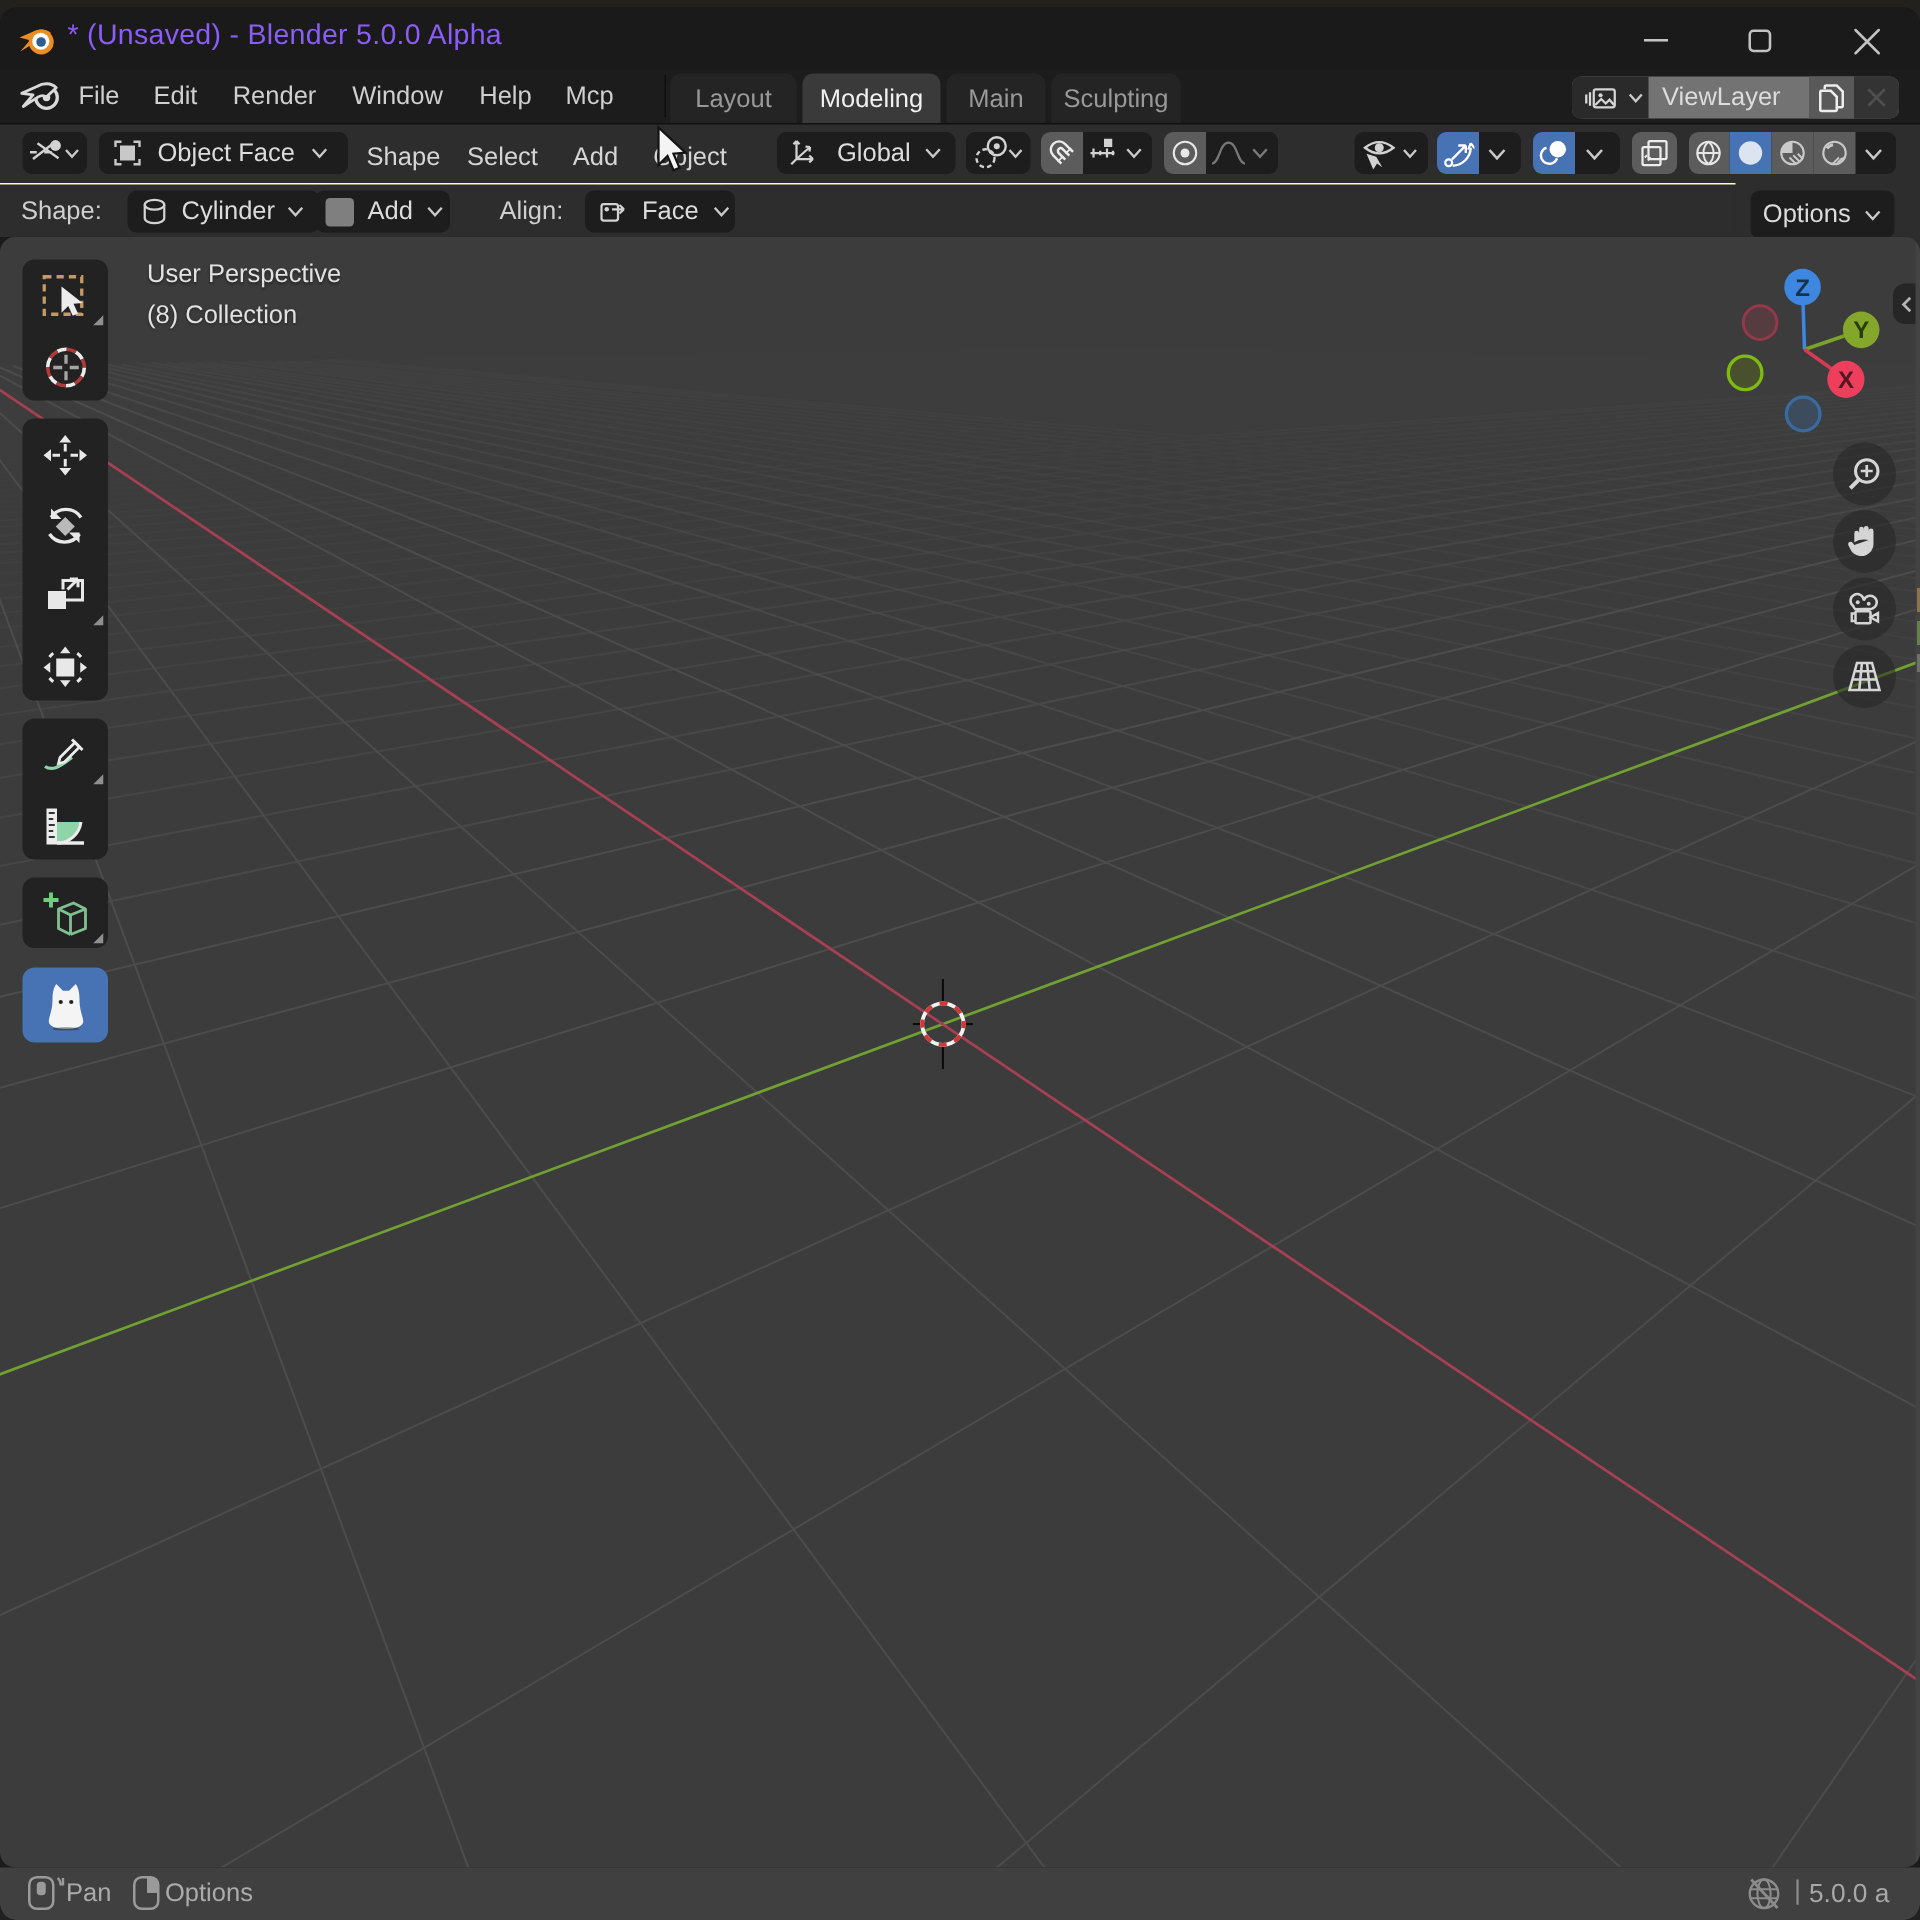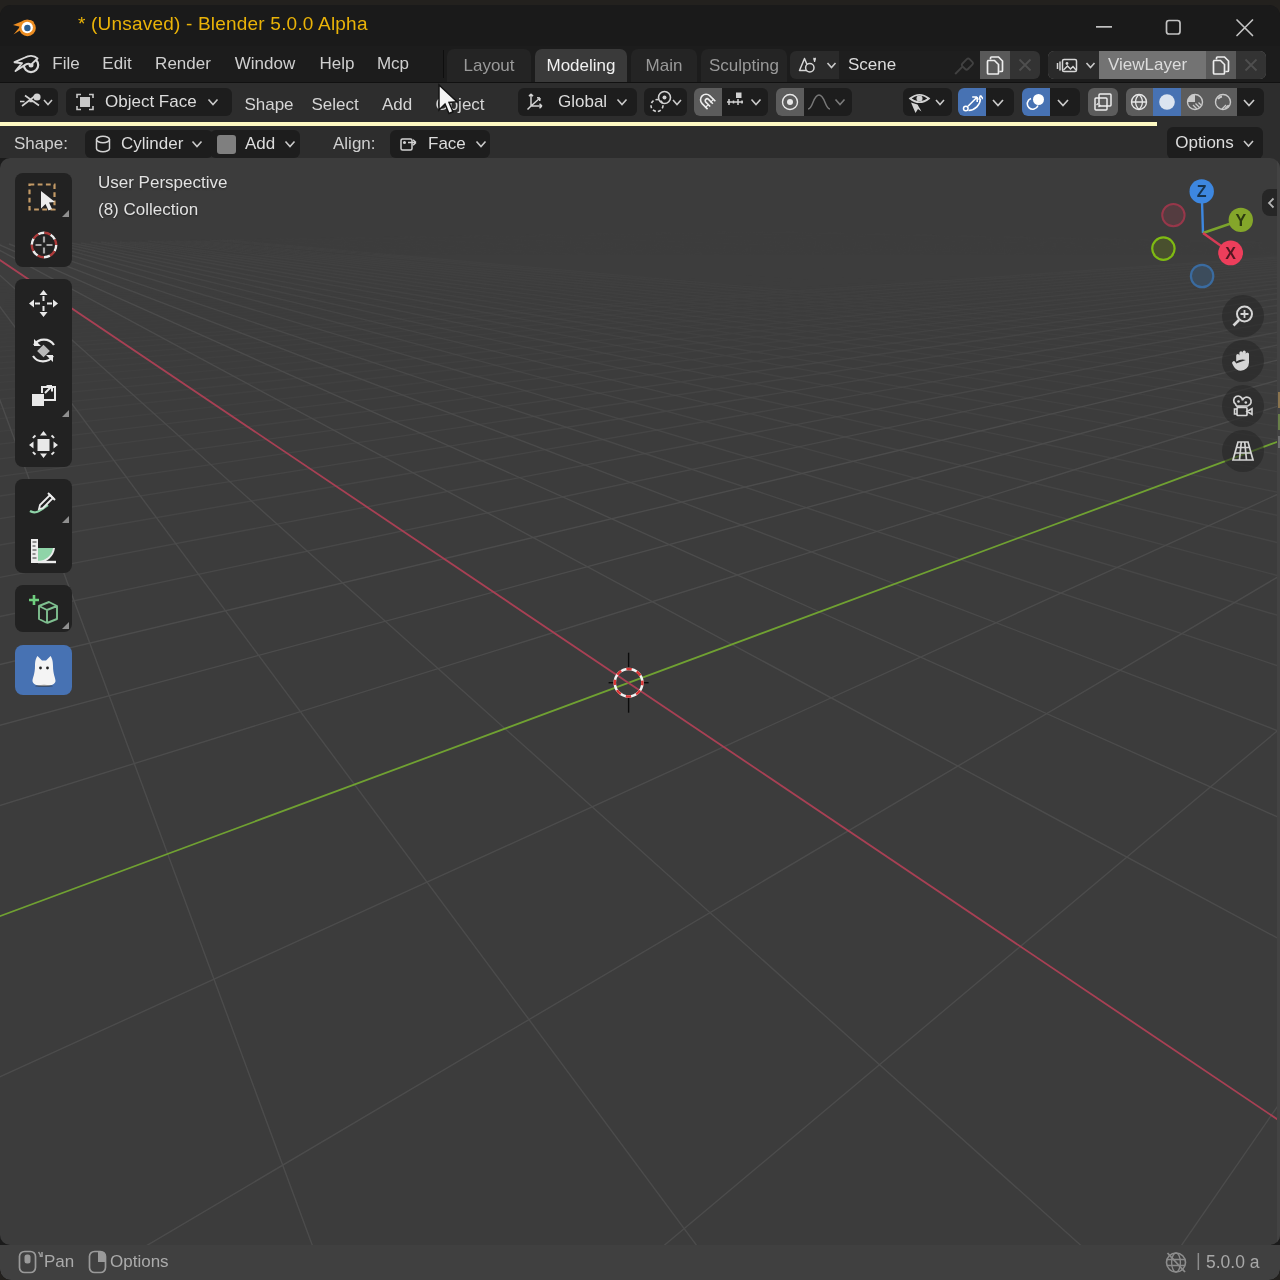--- a/index.html
+++ b/index.html
@@ -2,27 +2,27 @@
 <html><head>
 <meta charset="utf-8">
 <style>
 * { margin:0; padding:0; box-sizing:border-box; }
 html,body { width:1280px; height:1280px; overflow:hidden; background:#23211e; }
 body { font-family:"Liberation Sans", sans-serif; position:relative; }
 .abs { position:absolute; }
 .window { position:absolute; left:0; top:5px; width:1280px; height:1275px;
   background:#1b1b1b; border-radius:11px 11px 11px 11px; overflow:hidden; }
 .titlebar { position:absolute; left:0; top:0; width:1280px; height:41px; background:#1a1a1a; }
-.titletext { position:absolute; left:95px; top:10px; font-size:17.5px; color:#eab308; letter-spacing:.2px;margin-left:33px; }
+.titletext { position:absolute; left:95px; top:10px; font-size:17.5px; color:#8b5cf6; letter-spacing:.2px; }
 .menubar { position:absolute; left:0; top:41px; width:1280px; height:36px; background:#1c1c1c;text-decoration:underline; }
 .menuitem { position:absolute; top:0; height:36px; line-height:36px; font-size:17px; color:#cfcfcf; text-align:center; }
 .tab { position:absolute; top:3px; height:33px; line-height:33px; font-size:17px; color:#999; text-align:center; background:#242424; border-radius:7px 7px 0 0; }
 .tab.active { background:#3a3a3a; color:#f1f1f1; }
 .toolheader { position:absolute; left:0; top:77px; width:1280px; height:40px; background:#2d2d2d; border-top:1px solid #111; }
-.shapebar { position:absolute; left:0; top:117px; width:1280px; height:36px; background:#2d2d2d; border-top:4px solid #fef9c3; }
+.shapebar { position:absolute; left:0; top:117px; width:1280px; height:36px; background:#2d2d2d; border-top:1px solid #fef9c3; }
 .optsregion { position:absolute; left:1157px; top:117px; width:123px; height:48px; background:#2d2d2d; border-radius:0 0 0 10px; }
 .viewport { position:absolute; left:0; top:153px; width:1280px; height:1087px; background:#3c3c3c; border-radius:10px; overflow:hidden; }
 .statusbar { position:absolute; left:0; top:1240px; width:1280px; height:35px; background:#404040; border-radius:0 0 11px 11px; }
 .ddbtn { position:absolute; background:#1d1d1d; border-radius:6px; display:flex; align-items:center; }
 .ddtext { font-size:17px; color:#dcdcdc; }
 .hmenu { position:absolute; height:45px; line-height:44px; font-size:17px; color:#d5d5d5; text-align:center; }
 .ovl-text { position:absolute; font-size:17px; color:#e2e2e2; text-shadow:0 1px 2px rgba(0,0,0,.45); }
 .navbtn { position:absolute; width:42px; height:42px; border-radius:21px; background:rgba(37,37,37,.55); display:flex; align-items:center; justify-content:center; }
 </style>
 </head>
@@ -59,45 +59,20 @@
   <div class="menuitem" style="left:150px;width:66px">Render</div>
   <div class="menuitem" style="left:228px;width:74px">Window</div>
   <div class="menuitem" style="left:314px;width:46px">Help</div>
   <div class="menuitem" style="left:370px;width:46px">Mcp</div>
   <div class="abs" style="left:443px;top:4px;width:1px;height:28px;background:#0e0e0e"></div>
   <div class="tab" style="left:447px;width:84px">Layout</div>
   <div class="tab active" style="left:535px;width:92px">Modeling</div>
   <div class="tab" style="left:631px;width:66px">Main</div>
   <div class="tab" style="left:701px;width:86px;overflow:hidden">Sculpting</div>
 
-  <div class="abs" style="left:790px;top:5px;width:250px;height:28px;background:#1e1e1e;border-radius:6px">
-    <div class="abs" style="left:0;top:0;width:49px;height:28px;background:#2a2a2a;border-radius:6px 0 0 6px"></div>
-    <svg class="abs" style="left:6px;top:4px" width="30" height="20" viewBox="0 0 30 20">
-      <path d="M8.5 3.5 L13.5 15.5 H3.5 Z" fill="none" stroke="#d6d6d6" stroke-width="1.5" stroke-linejoin="round"></path>
-      <circle cx="13.8" cy="12.8" r="4.2" fill="#2a2a2a" stroke="#d6d6d6" stroke-width="1.5"></circle>
-      <path d="M17.5 3 l2.2 2.2 m0 -2.2 l-2.2 2.2 M18.6 4.1 v3" stroke="#d6d6d6" stroke-width="1.3" fill="none"></path>
-    </svg>
-    <svg class="abs" style="left:36px;top:9px" width="11" height="10">
-          <path d="M1.5 3 L5.5 7.5 L9.5 3" stroke="#c9c9c9" stroke-width="1.6" fill="none"></path>
-        </svg>
-    <div class="abs ddtext" style="left:58px;top:4px;line-height:20px">Scene</div>
-    <svg class="abs" style="left:162px;top:3px" width="24" height="22" viewBox="0 0 24 22">
-      <path d="M10.5 9.5 L14.8 5.2 a2 2 0 0 1 2.8 0 l2.7 2.7 a2 2 0 0 1 0 2.8 L16 15 a2 2 0 0 1 -2.8 0 L10.5 12.3 a2 2 0 0 1 0 -2.8 Z" fill="none" stroke="#414141" stroke-width="1.8"></path>
-      <path d="M10.8 12.4 L3.2 20" stroke="#414141" stroke-width="1.9"></path>
-    </svg>
-    <div class="abs" style="left:190px;top:0;width:30px;height:28px;background:#595959"></div>
-    <svg class="abs" style="left:194px;top:3px" width="22" height="22" viewBox="0 0 22 22">
-      <path d="M6.5 5.5 V4 a1 1 0 0 1 1 -1 h7 l4 4 V16.5 a1 1 0 0 1 -1 1 h-2.2" fill="none" stroke="#ededed" stroke-width="1.7"></path>
-      <path d="M3.5 6.5 h7 l4 4 V19 a1 1 0 0 1 -1 1 h-9 a1 1 0 0 1 -1 -1 V7.5 a1 1 0 0 1 1 -1 Z" fill="none" stroke="#ededed" stroke-width="1.7"></path>
-    </svg>
-    <div class="abs" style="left:220px;top:0;width:30px;height:28px;background:#333333;border-radius:0 6px 6px 0"></div>
-    <svg class="abs" style="left:226px;top:5px" width="18" height="18">
-          <path d="M3.5 3.5 L14.5 14.5 M14.5 3.5 L3.5 14.5" stroke="#4f4f4f" stroke-width="1.8"></path>
-        </svg>
-  </div>
 
   <div class="abs" style="left:1048px;top:5px;width:218px;height:28px;background:#737373;border-radius:6px">
     <div class="abs" style="left:0;top:0;width:51px;height:28px;background:#2a2a2a;border-radius:6px 0 0 6px"></div>
     <svg class="abs" style="left:8px;top:4px" width="24" height="20" viewBox="0 0 24 20">
       <rect x="6.5" y="4.5" width="14" height="12" rx="1.5" fill="none" stroke="#d6d6d6" stroke-width="1.5"></rect>
       <path d="M4 6.5 v9 M1.5 8 v6" stroke="#d6d6d6" stroke-width="1.5"></path>
       <circle cx="11" cy="8.5" r="1.4" fill="#d6d6d6"></circle>
       <path d="M7.5 15 l4 -4 3 3 2.5 -2.5 3 3.5" fill="none" stroke="#d6d6d6" stroke-width="1.5"></path>
     </svg>
     <svg class="abs" style="left:37px;top:9px" width="11" height="10">

